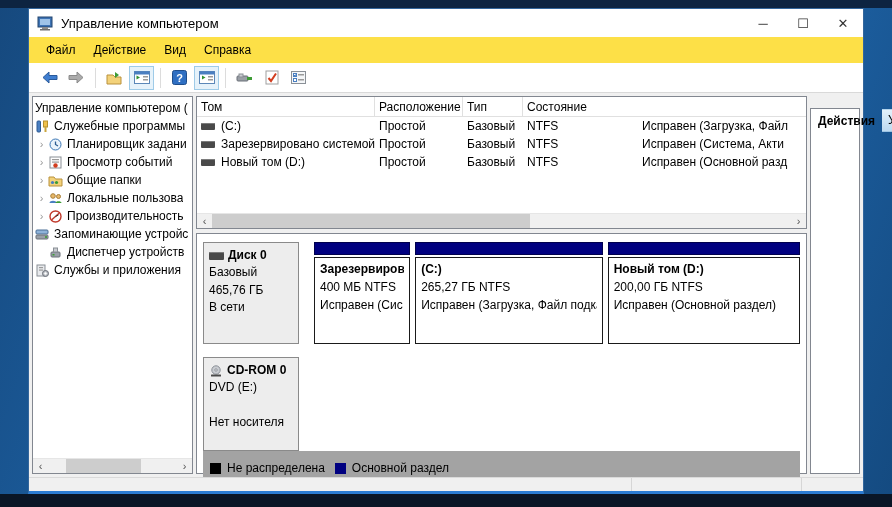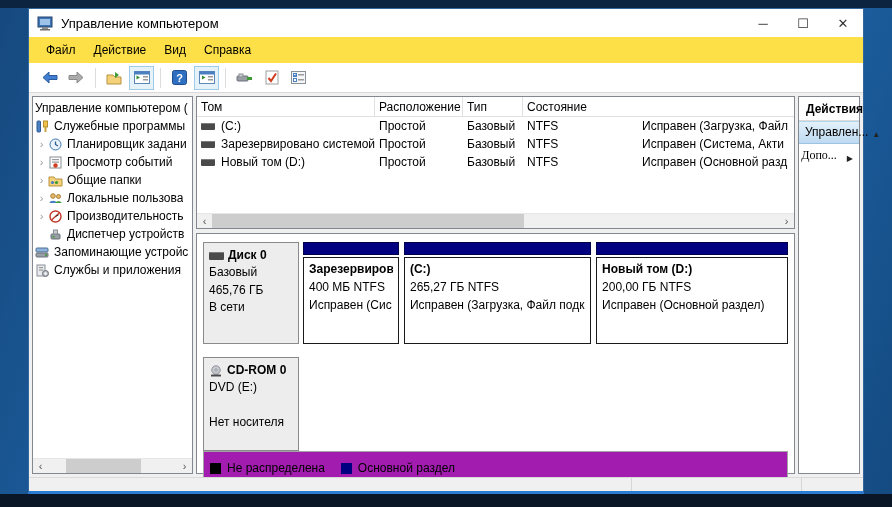--- a/index.html
+++ b/index.html
@@ -58,36 +58,36 @@
   .vt-head > div:last-child { border-right:none; }
   .vt-row > div { padding:2px 4px; white-space:nowrap; overflow:hidden; display:flex; align-items:center; }
   .vol-ic { width:14px; height:7px; background:#4a4a4a; border-radius:1px; margin-right:6px; flex:none; box-shadow:inset 0 1px 0 #7c7c7c; }
 
   
   .graph-panel { flex:1; display:flex; flex-direction:column; padding:8px 6px 6px 6px; min-height:0; }
   .disk-row { display:flex; height:102px; flex:none; }
   .dev-box { width:96px; flex:none; background:#ededed; border:1px solid #8a8a8a; padding:4px 5px; line-height:1.45; }
   .dev-title { font-weight:bold; display:flex; align-items:center; gap:4px; }
   .drive-ic { width:15px; height:8px; background:#4a4a4a; border-radius:1px; flex:none; box-shadow:inset 0 1px 0 #7c7c7c; }
-  .parts { flex:1; display:flex; margin-left:4px; min-width:0; }
+  .parts { flex:1; display:flex; margin-left:15px; min-width:0; }
   .part { display:flex; flex-direction:column; margin-right:5px; min-width:0; }
   .part:last-child { margin-right:0; }
   .part-band { height:13px; flex:none; border:1px solid #00004d; }
   .part-box { flex:1; margin-top:2px; border:1px solid #1a1a1a; background:#fff; padding:2px 5px; line-height:1.5; overflow:hidden; }
   .part-box div { white-space:nowrap; overflow:hidden; }
   .p-name { font-weight:bold; }
   .cd-row { display:flex; height:94px; flex:none; margin-top:13px; }
   .cd-ic { width:14px; height:12px; flex:none; }
   .graph-spacer { flex:1; }
-  .legend { height:34px; flex:none; border:1px solid #a3a3a3; background:#a21caf; display:flex; align-items:center; padding-left:6px; gap:16px; }
+  .legend { height:34px; flex:none; border:1px solid #a3a3a3; background:#a3a3a3; display:flex; align-items:center; padding-left:6px; gap:10px; }
   .legend-item { display:flex; align-items:center; gap:6px; }
   .lg-sq { width:11px; height:11px; flex:none; }
 
   
-  .actions-panel { width:62px; flex:none; display:flex; flex-direction:column; }
+  .actions-panel { width:50px; flex:none; display:flex; flex-direction:row;margin-top:12px; }
   .actions-title { font-weight:bold; padding:5px 7px 4px 7px; }
   .actions-sep { height:1px; background:#dcdcdc; }
   .action-item { height:23px; display:flex; align-items:flex-end; padding:4px 6px; gap:4px; }
   .action-item.sel { background:linear-gradient(#e2f1fb,#bedaf0); border-top:1px solid #b4d4ec; border-bottom:1px solid #9cc3e2; }
   .action-arrow { margin-left:auto; font-size:8px; color:#222; }
   .action-item.sub { justify-content:flex-end;font-family:Liberation Serif, serif; }
   .action-item.sub .action-arrow { margin-left:6px; }
 
   
   .statusbar { height:14px; flex:none; background:#f0f0f0; border-top:1px solid #dadada; display:flex; }
@@ -248,35 +248,35 @@
         <div class="tree-row">
           <span class="tree-expander">›</span>
           <svg class="tree-icon" viewBox="0 0 15 13">
               <circle cx="7.5" cy="6.5" r="5.5" fill="#fff" stroke="#c0392b" stroke-width="1.4"></circle>
               <path d="M3.8 9.8 L11 3.2" stroke="#c0392b" stroke-width="1.4"></path>
               <path d="M7.5 6.5 L10.5 5" stroke="#333" stroke-width="1"></path>
             </svg>
           <span class="tree-label">Производительность</span>
         </div>
         <div class="tree-row">
+          <svg class="tree-icon" viewBox="0 0 15 13">
+              <rect x="1" y="2" width="12" height="4" rx="1" fill="#8fb3d9" stroke="#4a6f96"></rect>
+              <rect x="1" y="7" width="12" height="4" rx="1" fill="#9aa0a8" stroke="#6b7078"></rect>
+              <rect x="10" y="8.2" width="2" height="1.6" fill="#3d9b35"></rect>
+            </svg>
+          <span class="tree-label">Запоминающие устройс</span>
+        </div>
+        <div class="tree-row">
           <span class="tree-expander"></span>
           <svg class="tree-icon" viewBox="0 0 15 13">
               <rect x="3" y="6" width="9" height="5" rx="1" fill="#9aa0a8" stroke="#6b7078"></rect>
               <rect x="5.5" y="2" width="4" height="4" fill="#c9ccd1" stroke="#8a8f96"></rect>
               <rect x="4.5" y="8" width="2" height="1.5" fill="#3d9b35"></rect>
             </svg>
           <span class="tree-label">Диспетчер устройств</span>
-        </div>
-        <div class="tree-row">
-          <svg class="tree-icon" viewBox="0 0 15 13">
-              <rect x="1" y="2" width="12" height="4" rx="1" fill="#8fb3d9" stroke="#4a6f96"></rect>
-              <rect x="1" y="7" width="12" height="4" rx="1" fill="#9aa0a8" stroke="#6b7078"></rect>
-              <rect x="10" y="8.2" width="2" height="1.6" fill="#3d9b35"></rect>
-            </svg>
-          <span class="tree-label">Запоминающие устройс</span>
         </div>
         <div class="tree-row">
           <svg class="tree-icon" viewBox="0 0 15 13">
               <rect x="2" y="1" width="8" height="11" fill="#e8eaed" stroke="#8a8f96"></rect>
               <rect x="4" y="3" width="4" height="1.2" fill="#9a9a9a"></rect>
               <rect x="4" y="5.5" width="4" height="1.2" fill="#9a9a9a"></rect>
               <circle cx="10.5" cy="9.5" r="3" fill="#b8bcc2" stroke="#6b7078"></circle>
               <circle cx="10.5" cy="9.5" r="1.2" fill="#fff"></circle>
             </svg>
           <span class="tree-label">Службы и приложения</span>

